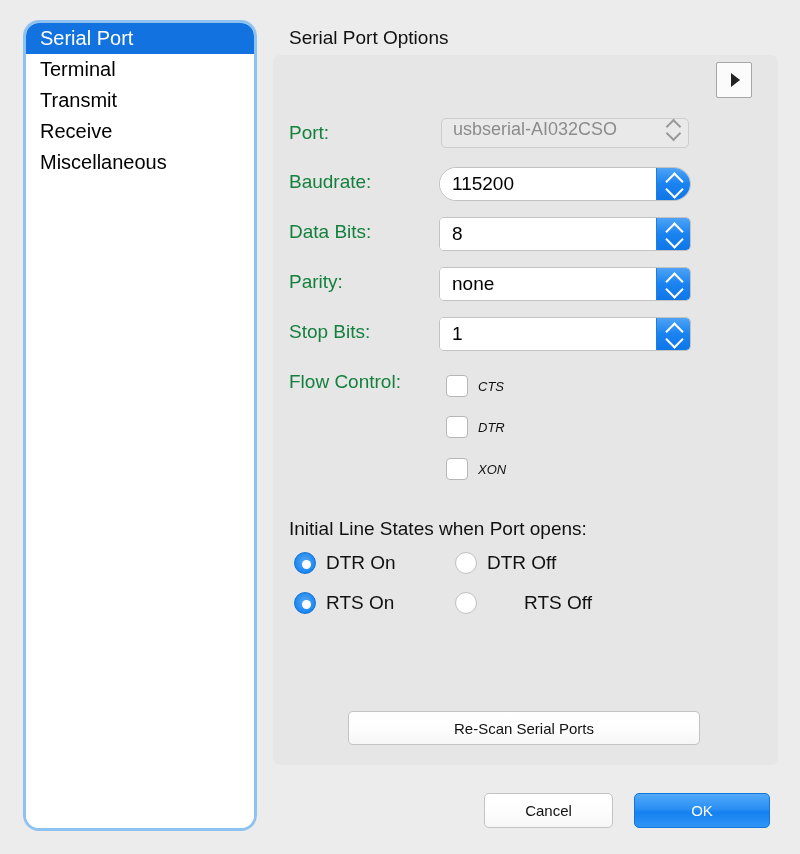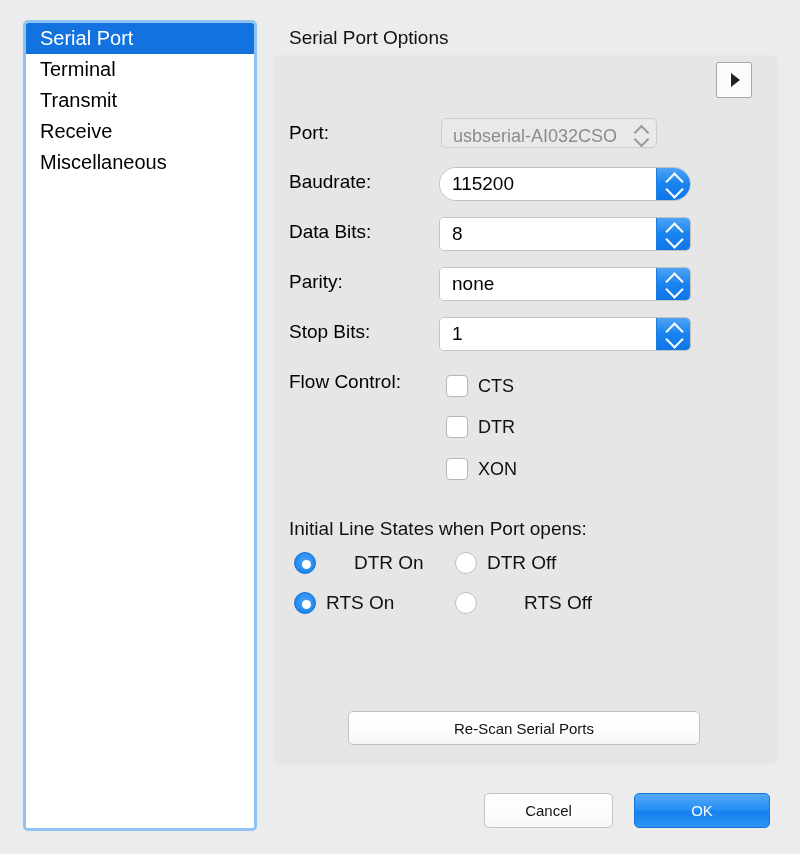--- a/index.html
+++ b/index.html
@@ -19,21 +19,21 @@
     overflow: hidden;
   }
 
   
   .sidebar {
     position: absolute;
     left: 23px; top: 20px;
     width: 234px; height: 811px;
     background: #ffffff;
     border: 3px solid #8ec2f0;
-    border-radius: 5px;
+    border-radius: 16px;
     overflow: hidden;
     padding-left: 12px;
   }
   .sidebar-inner {
     position: absolute;
     left: 0; top: 0; right: 0; bottom: 0;
     background: #ffffff;
     padding: 0;
   }
   .side-item {
@@ -59,34 +59,34 @@
   .panel {
     position: absolute;
     left: 273px; top: 55px;
     width: 505px; height: 710px;
     background: #e6e6e6;
     border-radius: 7px;
   }
   .lbl {
     position: absolute;
     font-size: 19px;
-    color: #000000;
+    color: #15803d;
     line-height: 32px;
     white-space: nowrap;
   }
 
   
   .popup-disabled {
     position: absolute;
-    width: 216px; height: 30px;
+    width: 248px; height: 30px;
     background: #e9e9e9;
     border: 1px solid #cdcdcd;
     border-radius: 5px;
     display: flex;
-    align-items: flex-end;
+    align-items: flex-start;
     padding: 0 6px 0 11px;
   }
   .popup-disabled .val {
     flex: 1;
     font-size: 18px;
     color: #8c8c8c;
     white-space: nowrap;
     overflow: hidden;
   }
   .chev-updown {
@@ -169,24 +169,25 @@
     align-items: center;
   }
   .cbox {
     width: 22px; height: 22px;
     background: #ffffff;
     border: 1px solid #b6b6b6;
     border-radius: 4px;
     flex: 0 0 22px;
   }
   .cb-label {
-    font-size: 18px;
+    font-size: 13px;
     color: #111;
     margin-left: 10px;
     white-space: nowrap;
+    font-style: italic;
   }
 
   
   .group-title {
     position: absolute;
     font-size: 19px;
     color: #111;
     white-space: nowrap;
   }
   .radiorow {
@@ -309,21 +310,21 @@
       <span class="cbox"></span>
       <span class="cb-label">DTR</span>
     </div>
     <div class="cbrow" style="left:173px; top:403px;">
       <span class="cbox"></span>
       <span class="cb-label">XON</span>
     </div>
 
     <div class="group-title" style="left:16px; top:463px;">Initial Line States when Port opens:</div>
 
-    <div class="radiorow" style="left:21px; top:497px;gap:28px;">
+    <div class="radiorow" style="left:21px; top:497px;">
       <span class="radio on"></span>
       <span class="radio-label">DTR On</span>
     </div>
     <div class="radiorow" style="left:182px; top:497px;">
       <span class="radio"></span>
       <span class="radio-label">DTR Off</span>
     </div>
 
     <div class="radiorow" style="left:21px; top:537px;">
       <span class="radio on"></span>

